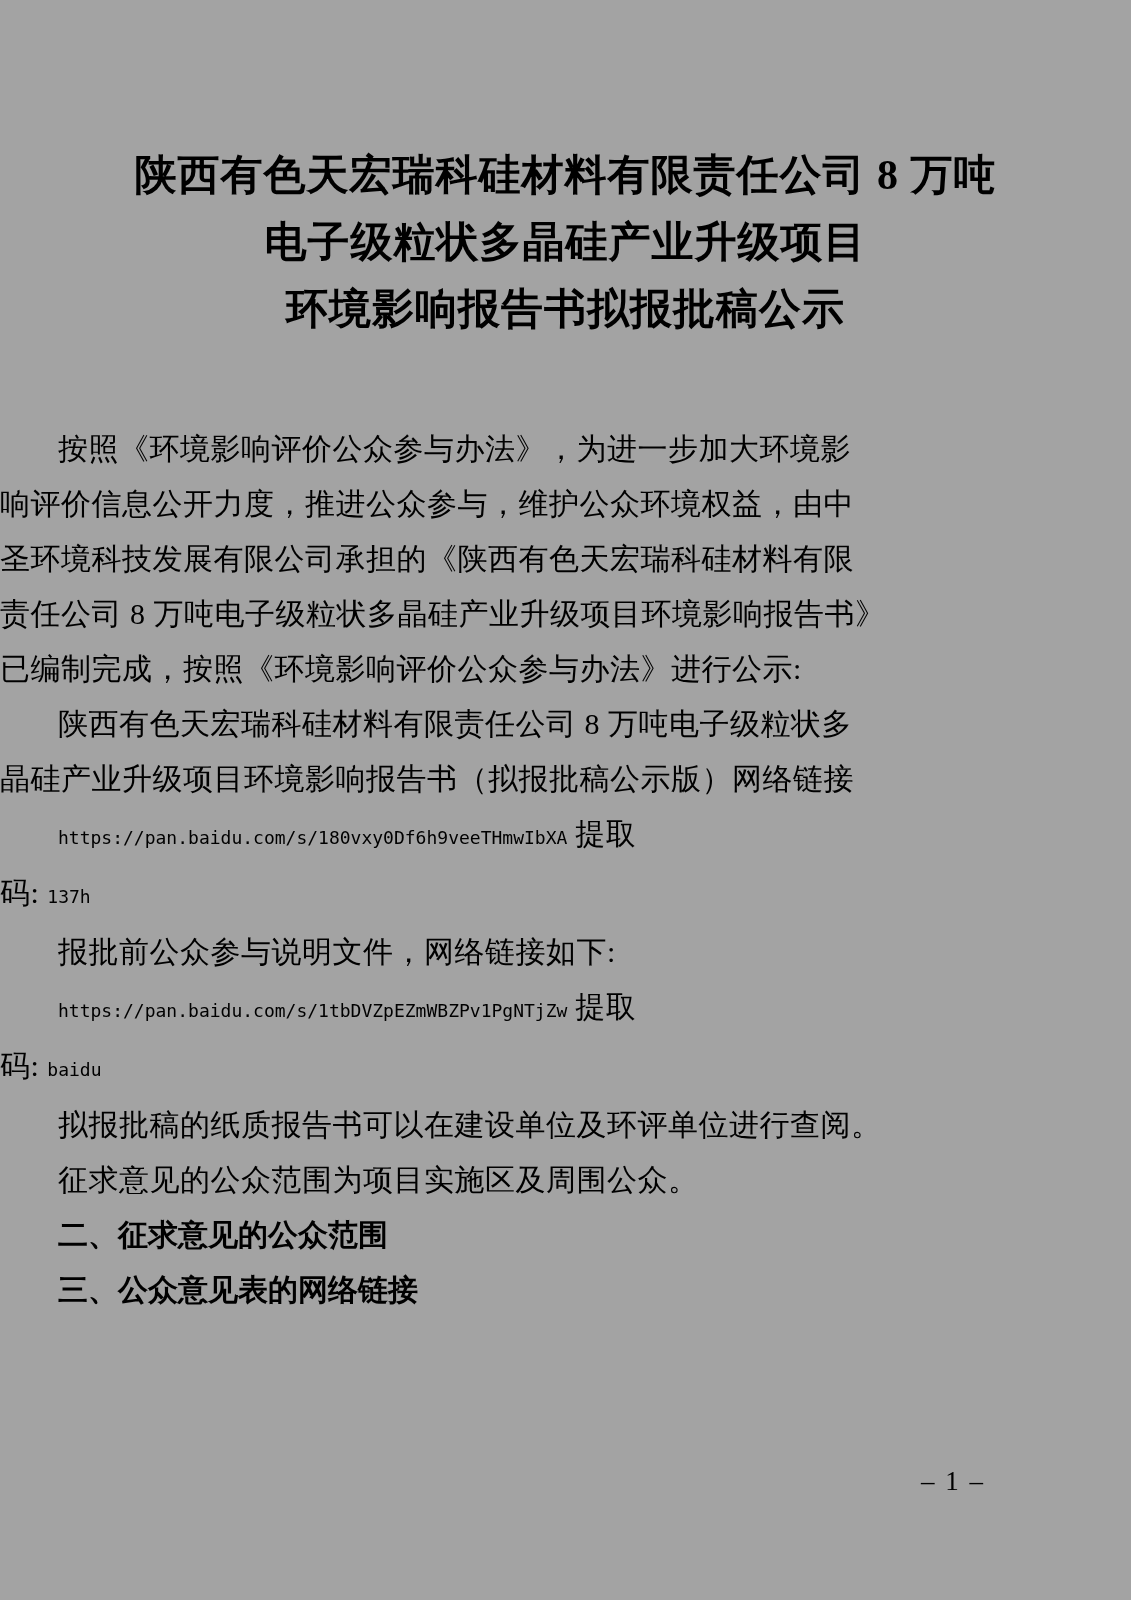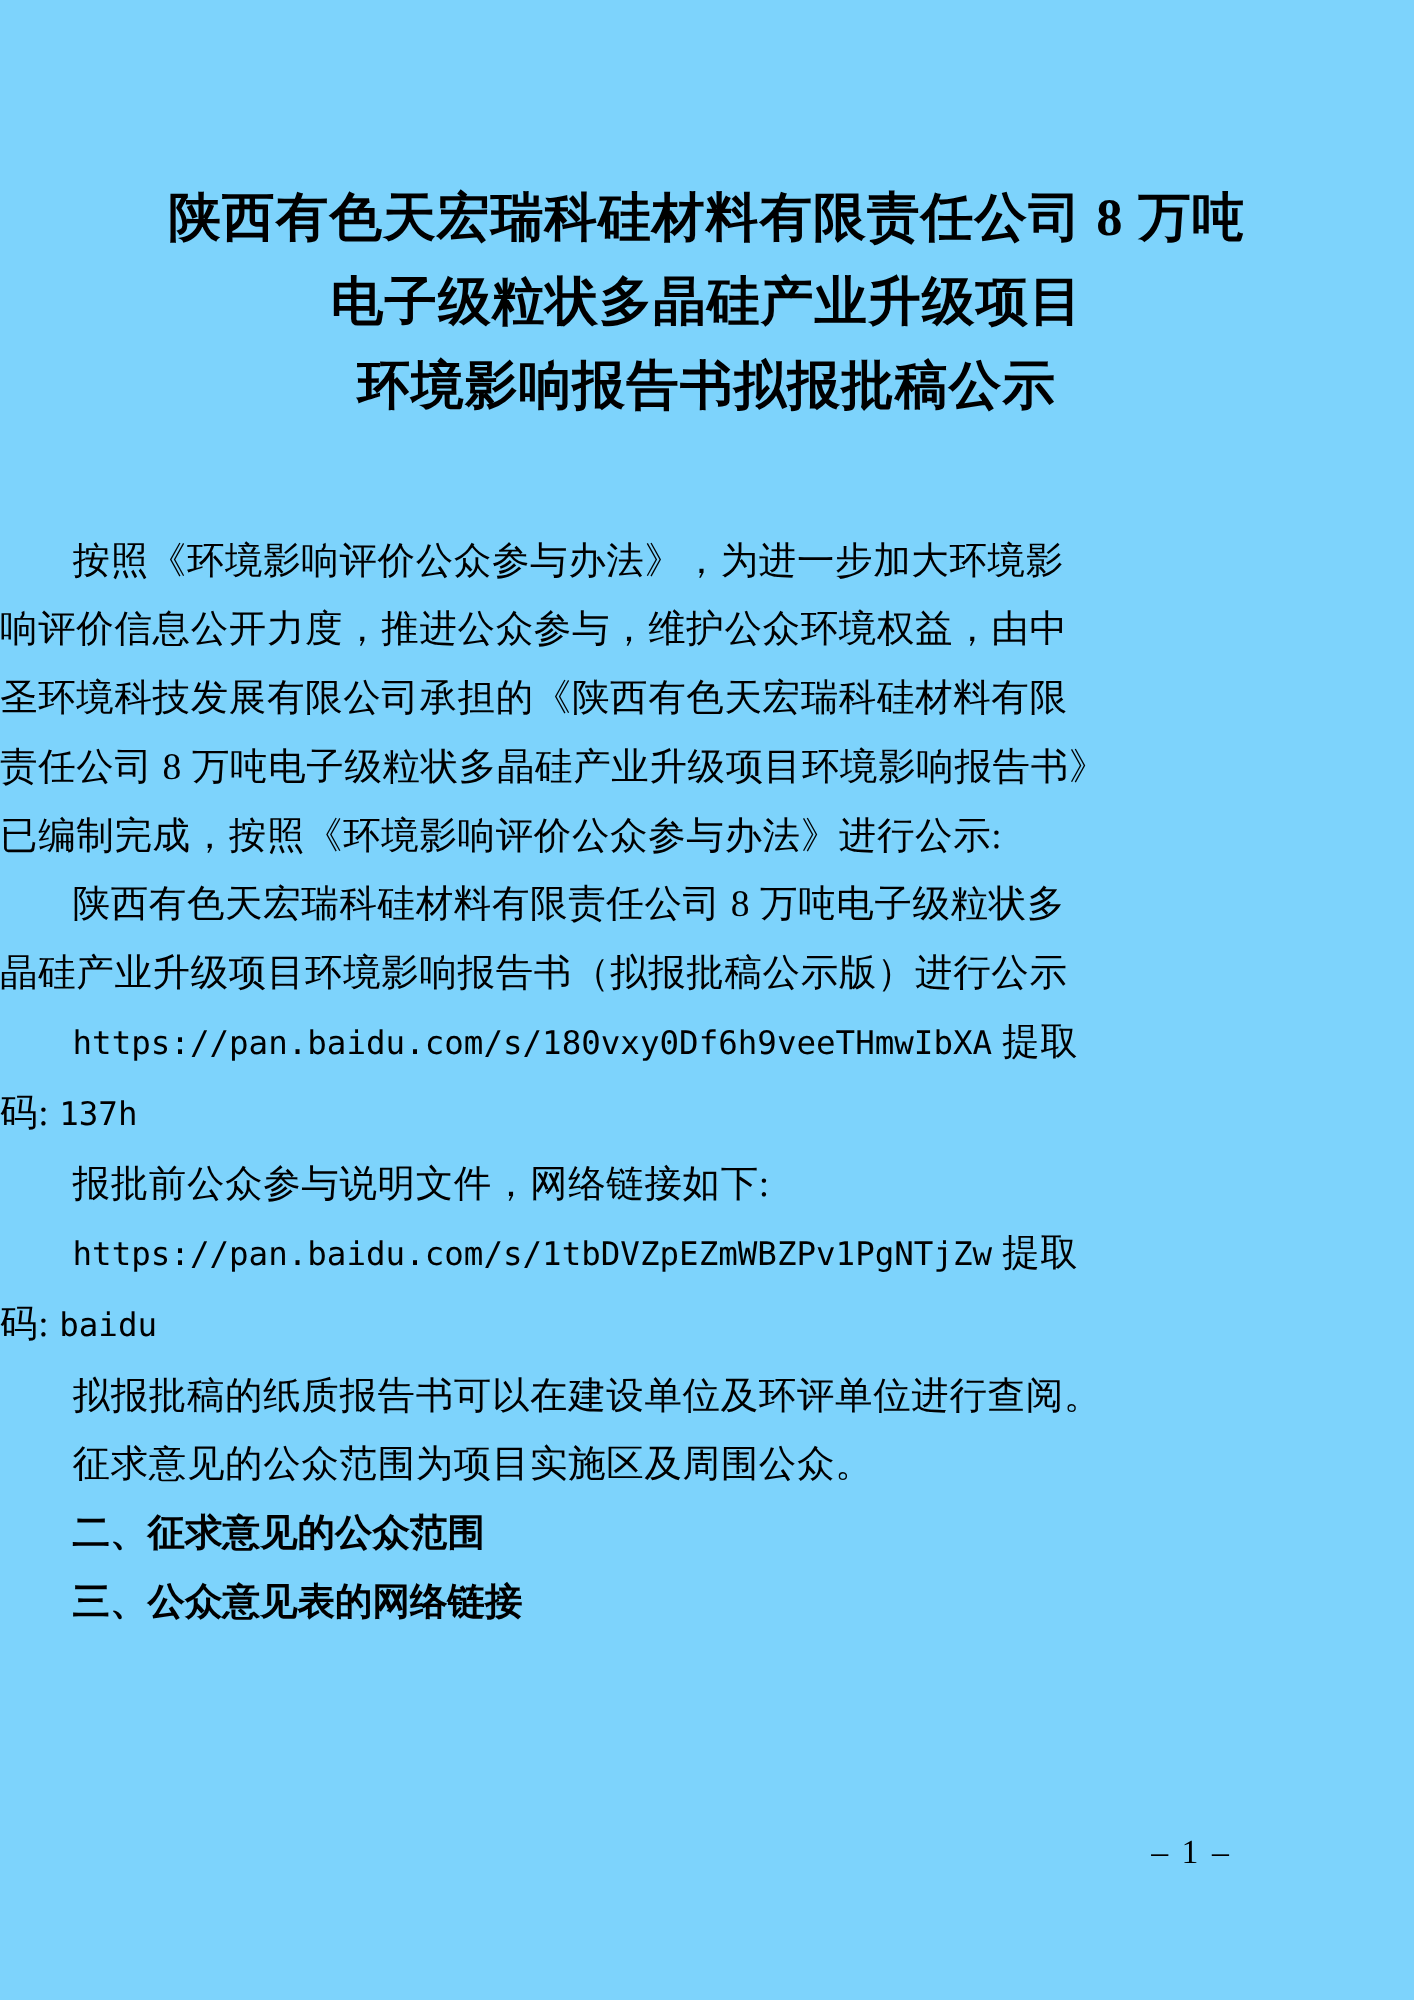--- a/index.html
+++ b/index.html
@@ -4,21 +4,21 @@
 <style>
   html, body {
     margin: 0;
     padding: 0;
     background: #ffffff;
   }
   .page {
     position: relative;
     width: 1131px;
     height: 1600px;
-    background: #7dd3fc;
+    background: #a3a3a3;
     color: #000000;
     overflow: hidden;
   }
   .title-block {
     padding-top: 142px;
     text-align: center;
   }
   .title-line {
     font-family: "Liberation Serif", "DejaVu Serif", serif;
     font-weight: bold;
@@ -47,21 +47,21 @@
     letter-spacing: 0px;
   }
   .seg-cn {
     font-family: "Liberation Serif", "DejaVu Serif", serif;
   }
   .heading .seg-cn {
     font-family: "Liberation Sans", "DejaVu Sans", sans-serif;
   }
   .seg-mono {
     font-family: "DejaVu Sans Mono", "Liberation Mono", monospace;
-    font-size: 26px;
+    font-size: 18px;
     letter-spacing: 0px;
   }
   .page-number {
     position: absolute;
     top: 1466px;
     right: 146px;
     font-family: "Liberation Serif", "DejaVu Serif", serif;
     font-size: 27px;
     letter-spacing: 2px;
     white-space: pre;
@@ -78,21 +78,21 @@
     <div class="title-line">环境影响报告书拟报批稿公示</div>
   </div>
 
   <div class="content">
       <div class="line body indent"><span class="seg-cn">按照《环境影响评价公众参与办法》，为进一步加大环境影</span></div>
       <div class="line body"><span class="seg-cn">响评价信息公开力度，推进公众参与，维护公众环境权益，由中</span></div>
       <div class="line body"><span class="seg-cn">圣环境科技发展有限公司承担的《陕西有色天宏瑞科硅材料有限</span></div>
       <div class="line body"><span class="seg-cn">责任公司 8 万吨电子级粒状多晶硅产业升级项目环境影响报告书》</span></div>
       <div class="line body"><span class="seg-cn">已编制完成，按照《环境影响评价公众参与办法》进行公示:</span></div>
       <div class="line body indent"><span class="seg-cn">陕西有色天宏瑞科硅材料有限责任公司 8 万吨电子级粒状多</span></div>
-      <div class="line body"><span class="seg-cn">晶硅产业升级项目环境影响报告书（拟报批稿公示版）进行公示</span></div>
+      <div class="line body"><span class="seg-cn">晶硅产业升级项目环境影响报告书（拟报批稿公示版）网络链接</span></div>
       <div class="line body indent"><span class="seg-mono">https://pan.baidu.com/s/180vxy0Df6h9veeTHmwIbXA</span><span class="seg-cn"> 提取</span></div>
       <div class="line body"><span class="seg-cn">码: </span><span class="seg-mono">137h</span></div>
       <div class="line body indent"><span class="seg-cn">报批前公众参与说明文件，网络链接如下:</span></div>
       <div class="line body indent"><span class="seg-mono">https://pan.baidu.com/s/1tbDVZpEZmWBZPv1PgNTjZw</span><span class="seg-cn"> 提取</span></div>
       <div class="line body"><span class="seg-cn">码: </span><span class="seg-mono">baidu</span></div>
       <div class="line body indent"><span class="seg-cn">拟报批稿的纸质报告书可以在建设单位及环评单位进行查阅。</span></div>
       <div class="line body indent"><span class="seg-cn">征求意见的公众范围为项目实施区及周围公众。</span></div>
       <div class="line heading indent"><span class="seg-cn">二、征求意见的公众范围</span></div>
       <div class="line heading indent"><span class="seg-cn">三、公众意见表的网络链接</span></div>
     </div>

